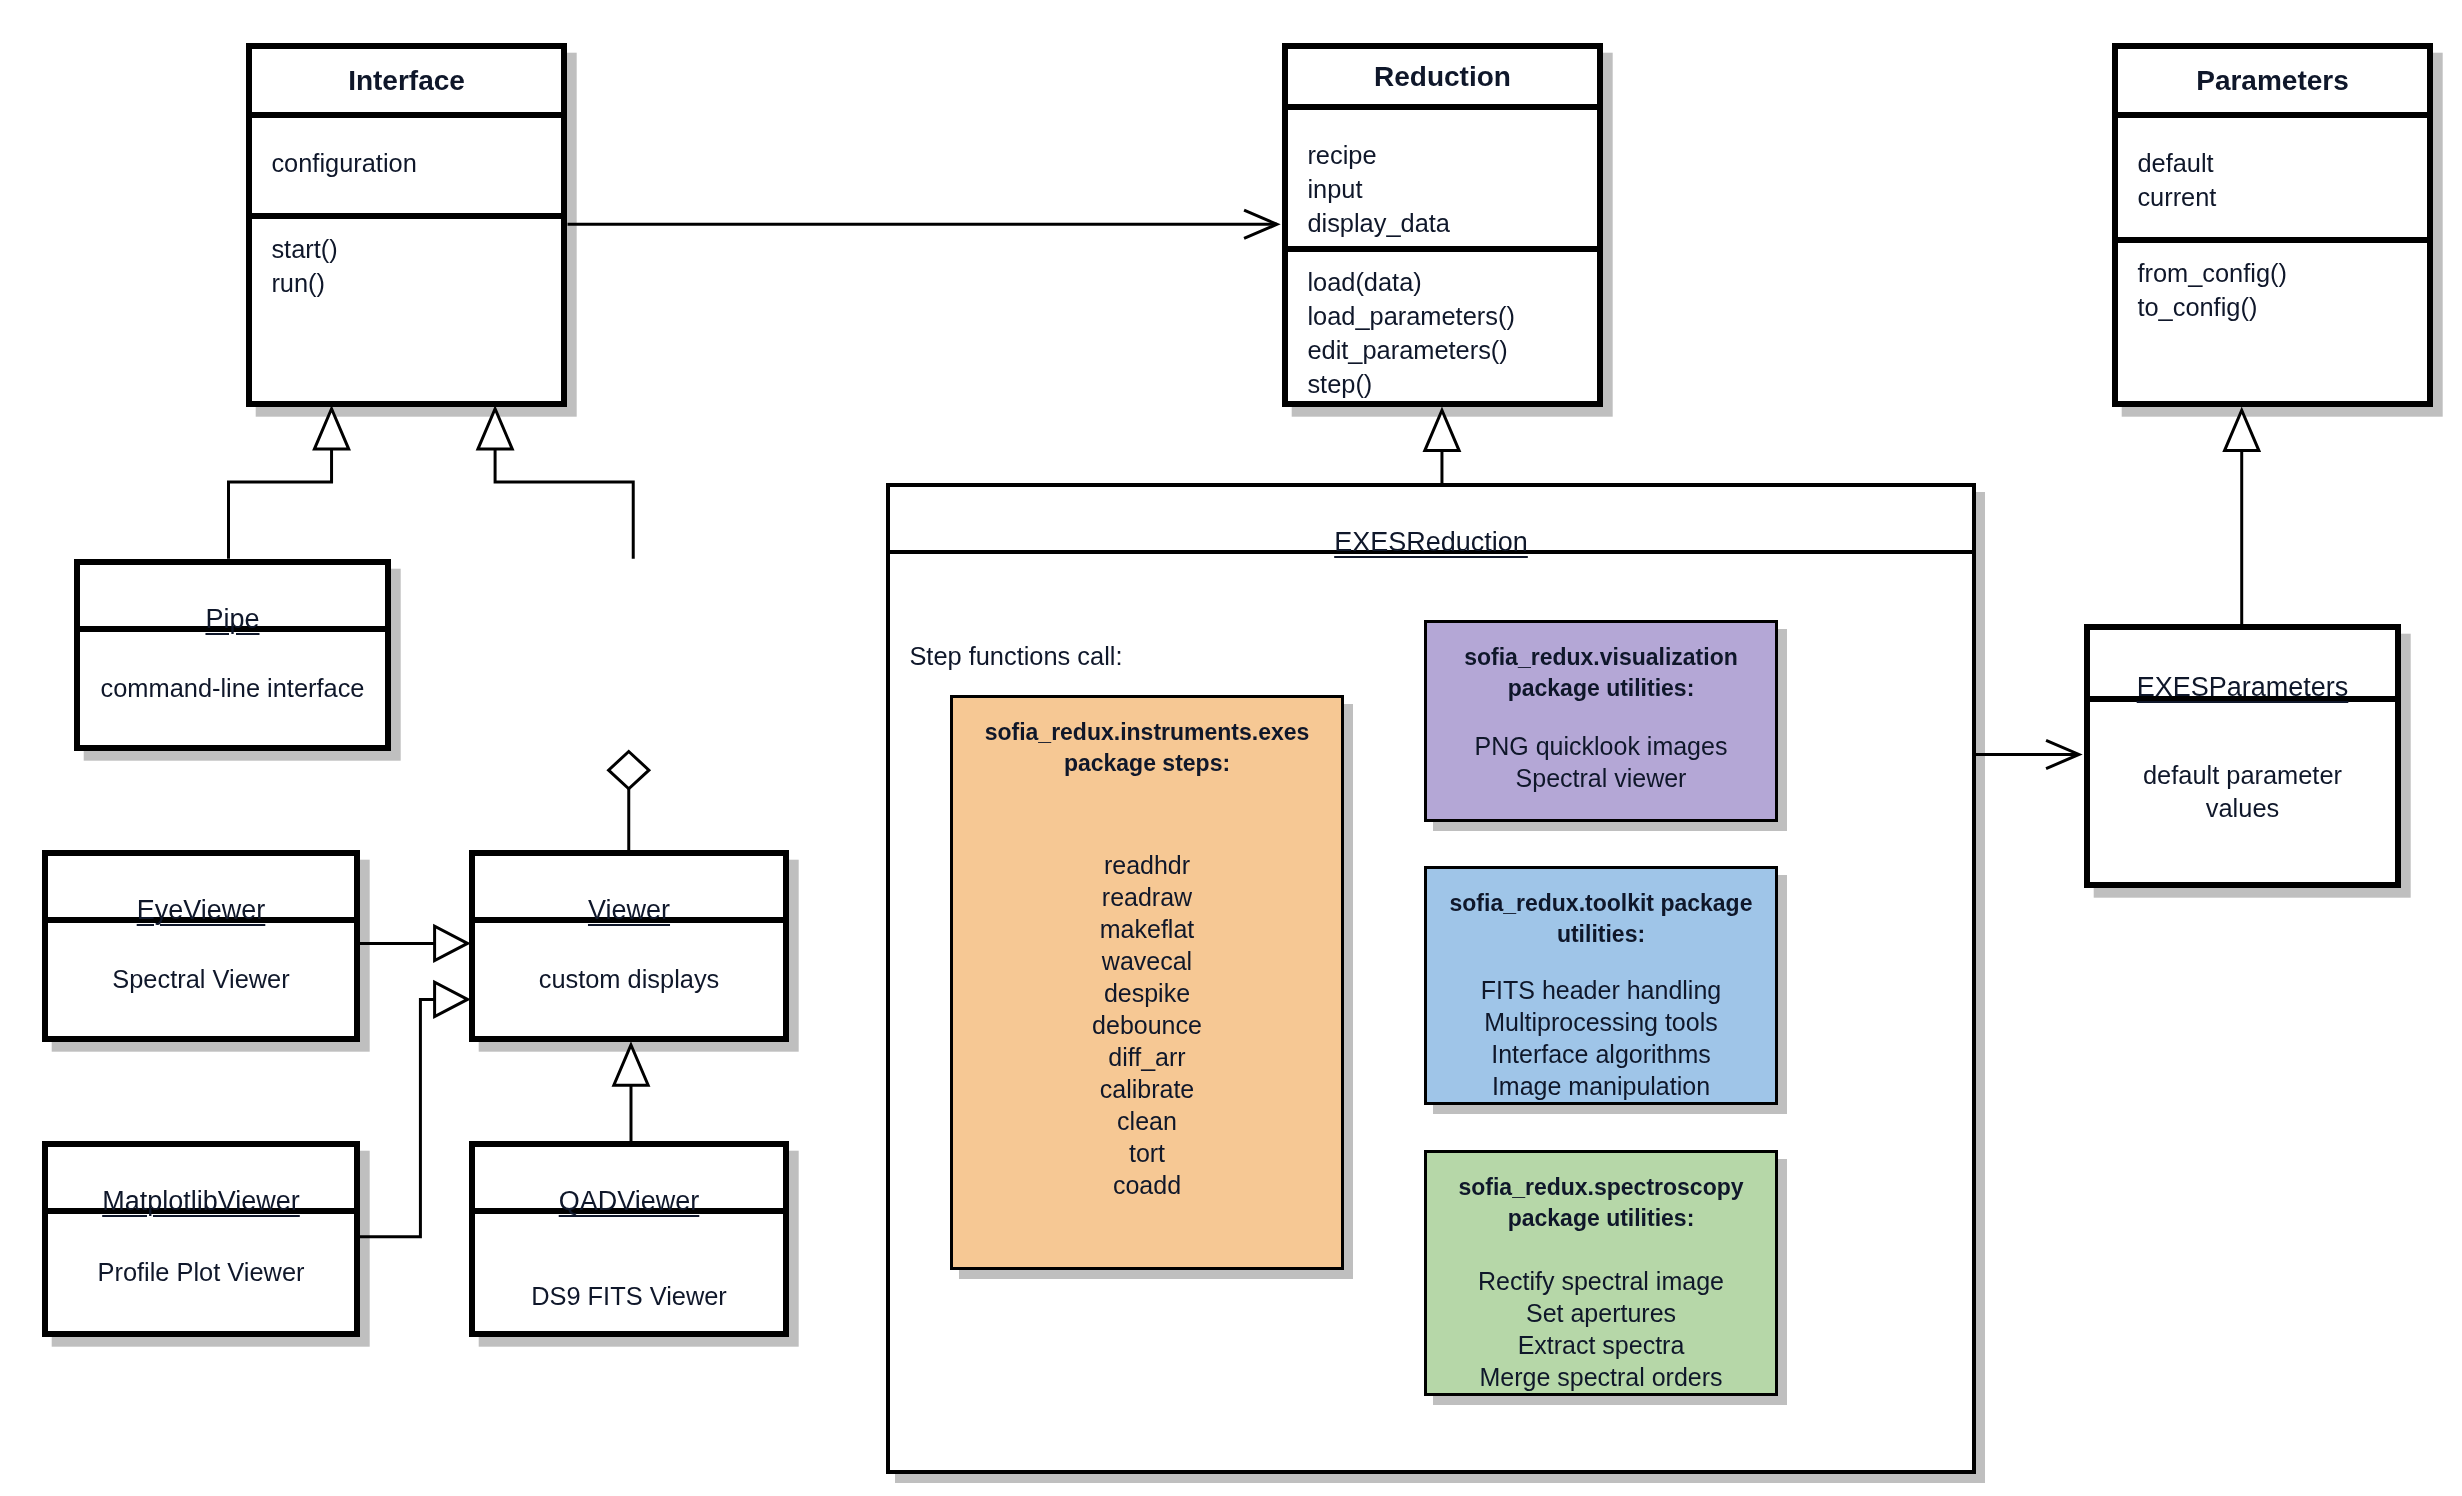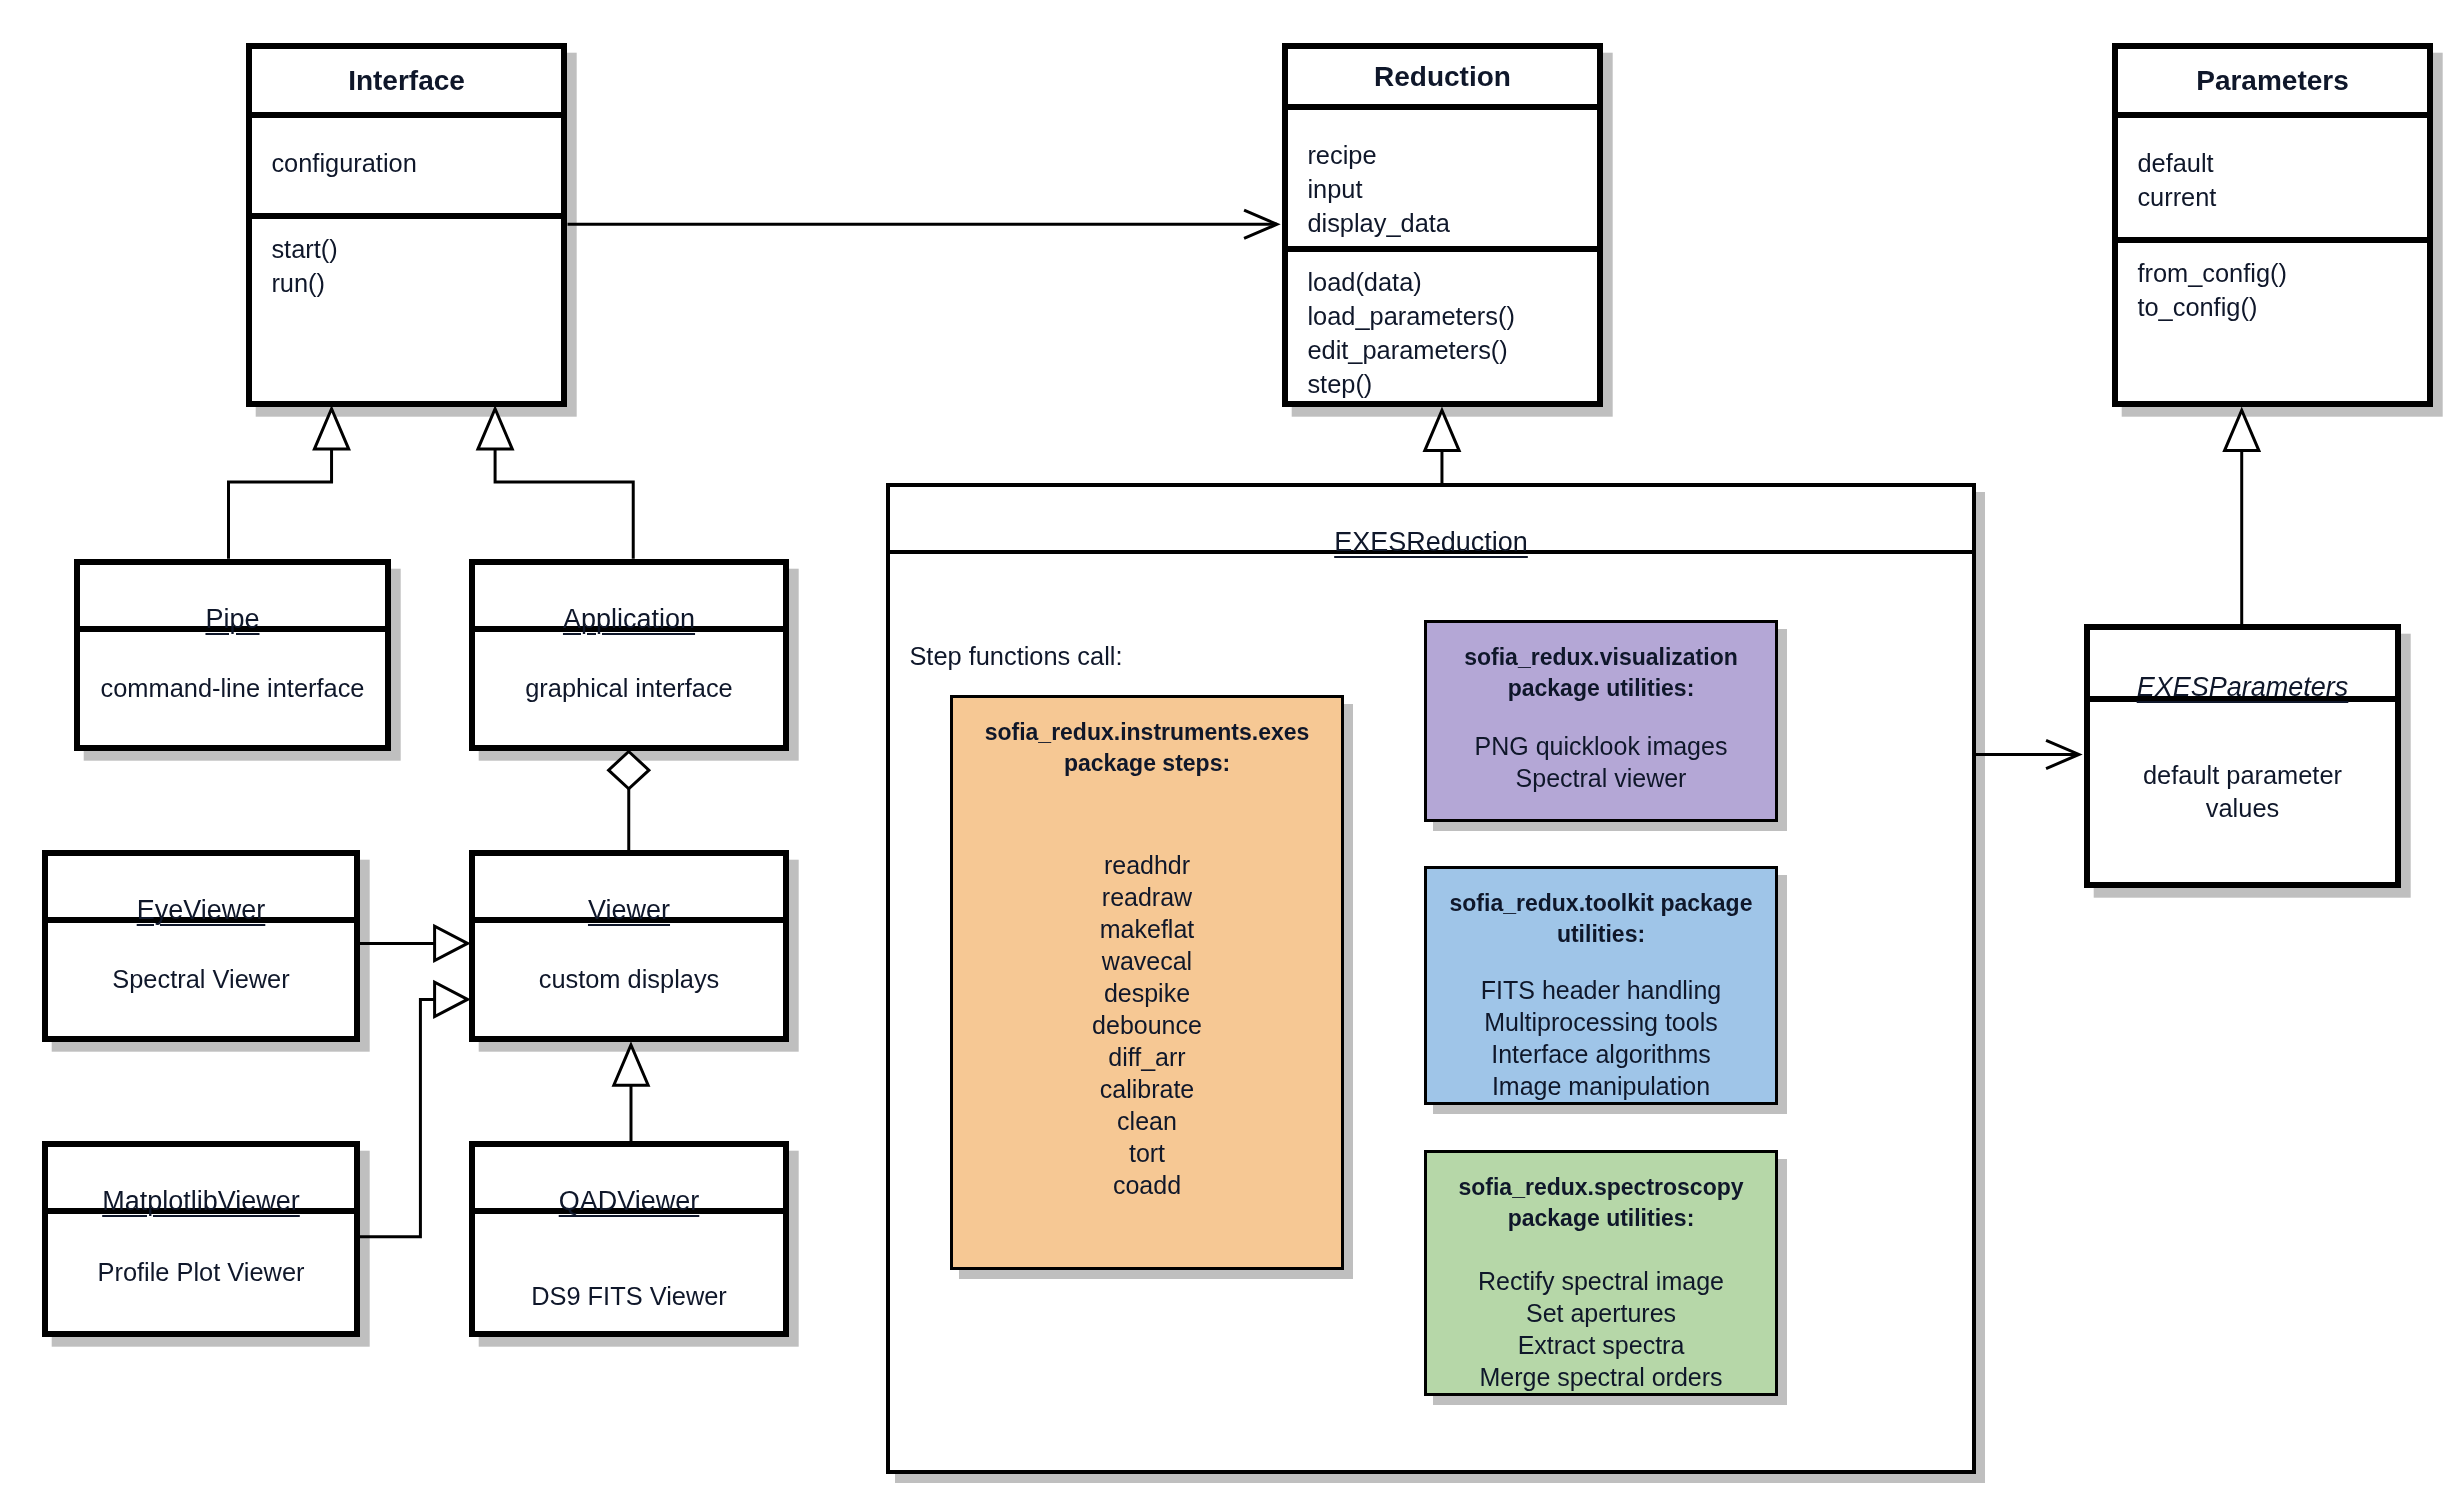--- a/index.html
+++ b/index.html
@@ -86,26 +86,20 @@
     </div>
   </div>
 
   <div class="box" id="box-pipe" style="left:74px;top:559px;width:317px;height:192px;">
     <div class="o-title">
       <span class="u">Pipe</span>
       </div>
     <div class="o-body">command-line interface</div>
   </div>
 
-  <div class="box" id="box-application" style="left:469px;top:559px;width:320px;height:192px;">
-    <div class="o-title">
-      <span class="u">Application</span>
-      </div>
-    <div class="o-body">graphical interface</div>
-  </div>
 
   <div class="box" id="box-eyeviewer" style="left:42px;top:850px;width:318px;height:192px;">
     <div class="o-title">
       <span class="u">EyeViewer</span>
       </div>
     <div class="o-body">Spectral Viewer</div>
   </div>
 
   <div class="box" id="box-viewer" style="left:469px;top:850px;width:320px;height:192px;">
     <div class="o-title">
@@ -180,21 +174,21 @@
     <div class="ph">package utilities:</div>
     <div class="items">
       <div class="pi">Rectify spectral image</div>
       <div class="pi">Set apertures</div>
       <div class="pi">Extract spectra</div>
       <div class="pi">Merge spectral orders</div>
     </div>
   </div>
 
   <div class="box" id="box-exesparameters" style="left:2084px;top:624px;width:317px;height:264px;">
-    <div class="o-title" style="height:66px;font-style:italic;">
+    <div class="o-title" style="height:66px;">
       <span class="u">EXESParameters</span>
       </div>
     <div class="o-body">default parameter values</div>
   </div>
 
   <svg class="wires" width="2462" height="1497" viewBox="0 0 3297 2004">
 
     <g stroke="#000" stroke-width="4" fill="none">
       <line x1="760" y1="300" x2="1710" y2="300"></line>
       <polyline points="1666,281 1710,300 1666,319"></polyline>

